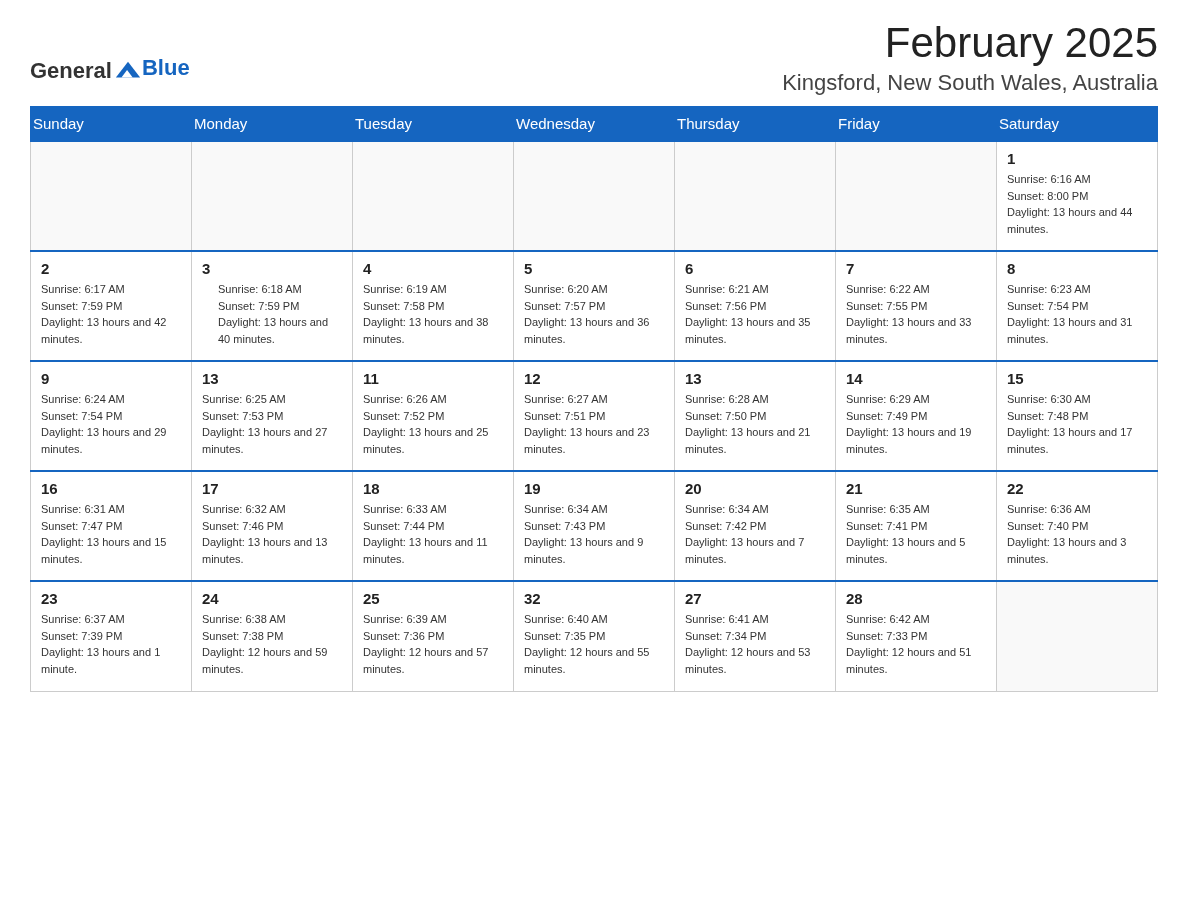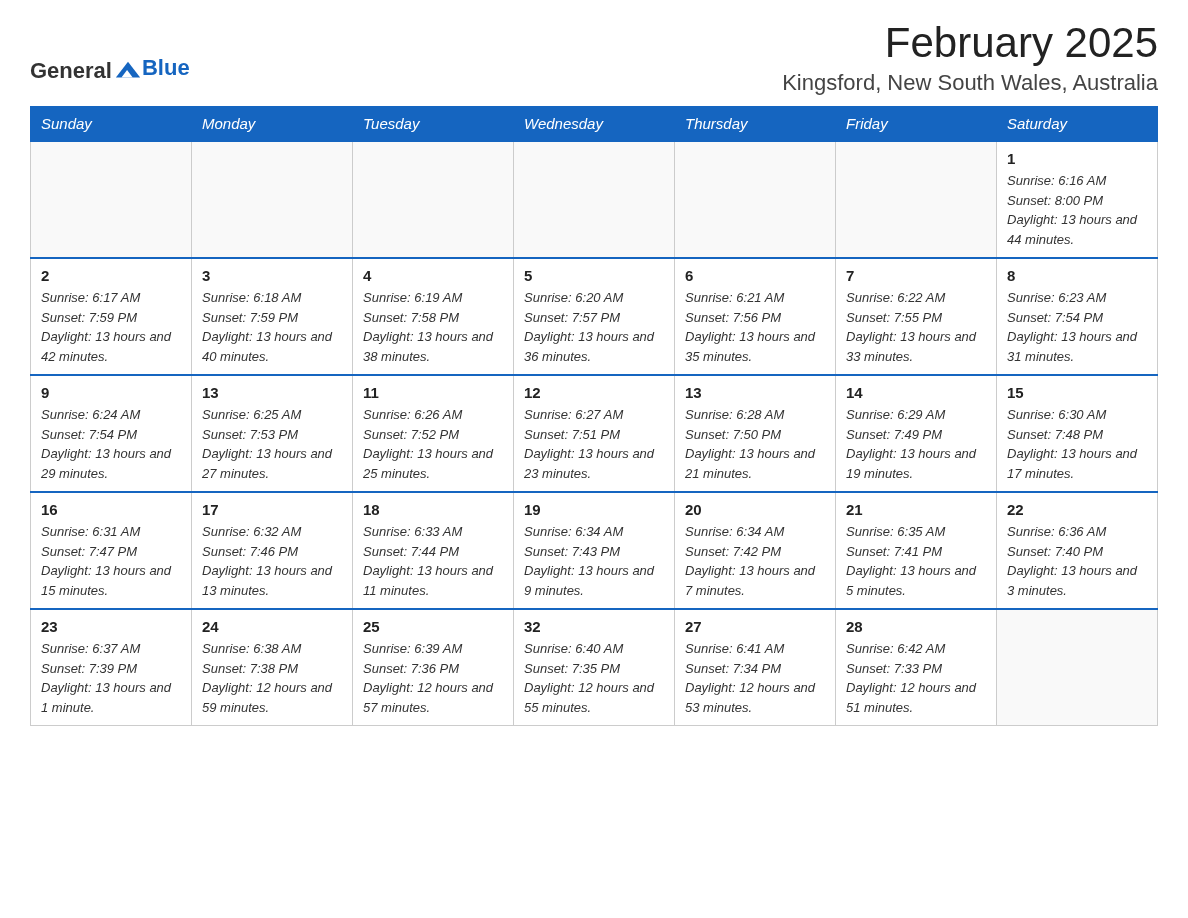--- a/index.html
+++ b/index.html
@@ -44,49 +44,47 @@
       margin-top: 4px;
     }
     .calendar {
       width: 100%;
       border-collapse: collapse;
       margin-top: 10px;
     }
     .calendar th {
       background-color: #1565c0;
       color: #fff;
-      padding: 8px 10px;
+      padding: 8px 2px;
       text-align: left;
       font-size: 15px;
       font-weight: normal;
       border: 1px solid #1565c0;
-      font-style: italic;
     }
     .calendar td {
       vertical-align: top;
       padding: 8px 10px;
       border: 1px solid #ccc;
       font-size: 13px;
       color: #333;
       width: 14.28%;
       min-height: 90px;
       height: 110px;
     }
     .calendar td .day-num {
       font-size: 15px;
       font-weight: bold;
       color: #222;
       display: block;
       margin-bottom: 4px;
     }
     .calendar td .day-info {
-      font-size: 13px;
+      font-size: 11px;
       color: #333;
       line-height: 1.5;
-      font-style: italic;
     }
     .calendar tr.week-row td {
       border-top: 2px solid #1565c0;
     }
     .empty-cell {
       background: #f9f9f9;
     }
   </style>
 </head>
 <body>
@@ -136,21 +134,21 @@
       </tr>
       <tr class="week-row">
         <td>
           <span class="day-num">2</span>
           <div class="day-info" style="white-space: pre-line;">Sunrise: 6:17 AM
 Sunset: 7:59 PM
 Daylight: 13 hours and 42 minutes.</div>
         </td>
         <td>
           <span class="day-num">3</span>
-          <div class="day-info" style="white-space: pre-line;">Sunrise: 6:18 AM
+          <div class="day-info" style="white-space: pre-line; margin-left: 16px;">Sunrise: 6:18 AM
 Sunset: 7:59 PM
 Daylight: 13 hours and 40 minutes.</div>
         </td>
         <td>
           <span class="day-num">4</span>
           <div class="day-info" style="white-space: pre-line;">Sunrise: 6:19 AM
 Sunset: 7:58 PM
 Daylight: 13 hours and 38 minutes.</div>
         </td>
         <td>

